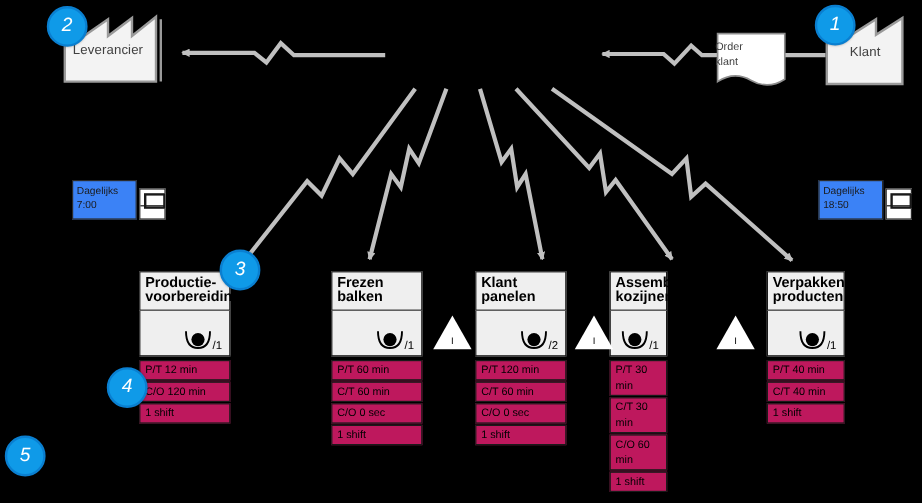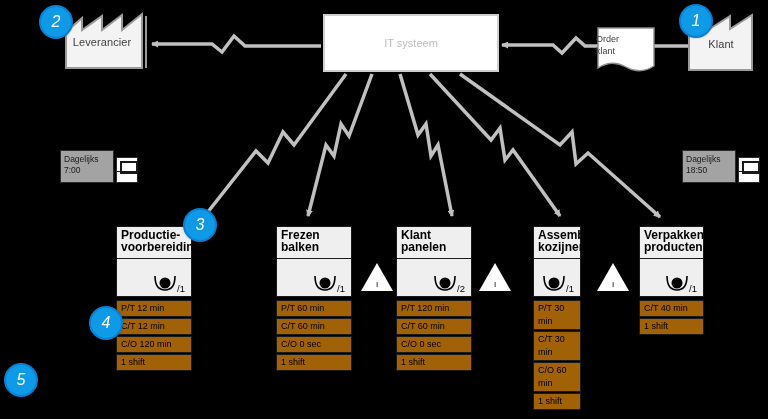--- a/index.html
+++ b/index.html
@@ -58,21 +58,21 @@
   #order-doc .odtxt {
     position: absolute; left: 0; right: 0; top: 7px;
     text-align: left; font-size: 9px; color: #3f3f3f; line-height: 12px;
   }
 
   
   .sched { position: absolute; z-index: 20; }
   .sched .sbox {
     position: absolute; left: 0; top: 0;
     width: 54px; height: 33px;
-    background: #a3a3a3; border: 1px solid #2b2b2b;
+    background: #3b82f6; border: 1px solid #2b2b2b;
     font-size: 8.5px; color: #1a1a1a;
     padding: 3px 0 0 3px; line-height: 11px;
   }
   .sched .truck {
     position: absolute; left: 56px; top: 7px;
     width: 22px; height: 26px;
     background: #ffffff; border: 1px solid #2b2b2b;
   }
   .sched .truck::before {
     content: ""; position: absolute;
@@ -105,21 +105,21 @@
   .proc .op-icon {
     position: absolute; right: 6px; bottom: 4px;
     width: 34px; height: 18px;
   }
   .proc .op-count {
     position: absolute; right: 6px; bottom: 2px;
     font-size: 9.5px; color: #000;
   }
   .proc .datalist { width: 100%; margin-top: 3px; }
   .proc .datarow {
-    background: #a16207;
+    background: #be185d;
     border: 1px solid #1a1a1a;
     font-size: 9px; color: #000;
     padding: 1px 4px;
     line-height: 13px;
     margin-bottom: 1px;
   }
 
   
   .inv { position: absolute; z-index: 25; width: 34px; height: 30px; }
   .inv .tri { position: absolute; left: 0; top: 0; }
@@ -148,21 +148,21 @@
 
     <path d="M372,74 L349,136 L341,124 L334,156 L326,145 L308,216" fill="none" stroke="#c0c0c0" stroke-width="3.5" marker-end="url(#ahead)"></path>
 
     <path d="M400,74 L418,135 L426,124 L431,156 L438,145 L452,216" fill="none" stroke="#c0c0c0" stroke-width="3.5" marker-end="url(#ahead)"></path>
 
     <path d="M430,74 L491,140 L500,128 L505,160 L513,150 L560,216" fill="none" stroke="#c0c0c0" stroke-width="3.5" marker-end="url(#ahead)"></path>
 
     <path d="M460,74 L560,145 L572,132 L576,164 L588,153 L660,217" fill="none" stroke="#c0c0c0" stroke-width="3.5" marker-end="url(#ahead)"></path>
   </svg>
 
-  <div class="factory" style="left:62px; top:10px; width:96px; height:62px;">
+  <div class="factory" style="left:50px; top:10px; width:96px; height:62px;">
     <svg width="96" height="62" viewBox="0 0 96 62">
       <path d="M4,58 L4,22 L20,8 L20,20 L40,6 L40,20 L60,5 L60,20 L80,4 L80,58 Z" fill="#f3f3f3" stroke="#9a9a9a" stroke-width="2"></path>
       <path d="M84,6 L84,58" stroke="#9a9a9a" stroke-width="2" fill="none"></path>
     </svg>
     <div class="fname" style="top:26px; width:80px;">Leverancier</div>
   </div>
 
   <div class="factory" style="left:686px; top:12px; width:80px; height:62px;">
     <svg width="80" height="62" viewBox="0 0 80 62">
       <path d="M3,58 L3,20 L22,6 L22,18 L44,4 L44,17 L66,3 L66,58 Z" fill="#f3f3f3" stroke="#9a9a9a" stroke-width="2"></path>
@@ -189,39 +189,35 @@
   </div>
 
   <div class="sched" style="left:682px; top:150px;">
     <div class="sbox">
       <span>Dagelijks</span><br>
       <span>18:50</span>
     </div>
     <div class="truck"></div>
   </div>
 
-  <div id="it-system">
-    <span>IT systeem</span>
-  </div>
 
   <div class="proc" style="left:116px; top:226px; width:76px;">
     <div class="title">
       <span>Productie-</span><br>
       <span>voorbereiding</span>
     </div>
     <div class="opbox">
       <svg class="op-icon" viewBox="0 0 34 18">
         <path d="M4,2 Q4,16 14,16 Q24,16 24,2" fill="none" stroke="#000" stroke-width="1.6"></path>
         <circle cx="14" cy="9" r="5.5" fill="#000"></circle>
       </svg>
       <span class="op-count">/1</span>
     </div>
     <div class="datalist">
       <div class="datarow">P/T 12 min</div>
-      <div class="datarow">C/T 12 min</div>
       <div class="datarow">C/O 120 min</div>
       <div class="datarow">1 shift</div>
     </div>
   </div>
 
   <div class="proc" style="left:276px; top:226px; width:76px;">
     <div class="title">
       <span>Frezen</span><br>
       <span>balken</span>
     </div>
@@ -253,21 +249,21 @@
       <span class="op-count">/2</span>
     </div>
     <div class="datalist">
       <div class="datarow">P/T 120 min</div>
       <div class="datarow">C/T 60 min</div>
       <div class="datarow">C/O 0 sec</div>
       <div class="datarow">1 shift</div>
     </div>
   </div>
 
-  <div class="proc" style="left:505px; top:226px; width:76px;padding-left:28px;">
+  <div class="proc" style="left:480px; top:226px; width:76px;padding-left:28px;">
     <div class="title">
       <span>Assembleren</span><br>
       <span>kozijnen</span>
     </div>
     <div class="opbox">
       <svg class="op-icon" viewBox="0 0 34 18">
         <path d="M4,2 Q4,16 14,16 Q24,16 24,2" fill="none" stroke="#000" stroke-width="1.6"></path>
         <circle cx="14" cy="9" r="5.5" fill="#000"></circle>
       </svg>
       <span class="op-count">/1</span>
@@ -286,20 +282,21 @@
       <span>producten</span>
     </div>
     <div class="opbox">
       <svg class="op-icon" viewBox="0 0 34 18">
         <path d="M4,2 Q4,16 14,16 Q24,16 24,2" fill="none" stroke="#000" stroke-width="1.6"></path>
         <circle cx="14" cy="9" r="5.5" fill="#000"></circle>
       </svg>
       <span class="op-count">/1</span>
     </div>
     <div class="datalist">
+      <div class="datarow">P/T 40 min</div>
       <div class="datarow">C/T 40 min</div>
       <div class="datarow">1 shift</div>
     </div>
   </div>
 
   <div class="inv" style="left:360px; top:262px;">
     <svg class="tri" width="34" height="30" viewBox="0 0 34 30">
       <path d="M17,1 L33,29 L1,29 Z" fill="#ffffff"></path>
     </svg>
     <div class="ilab">I</div>

